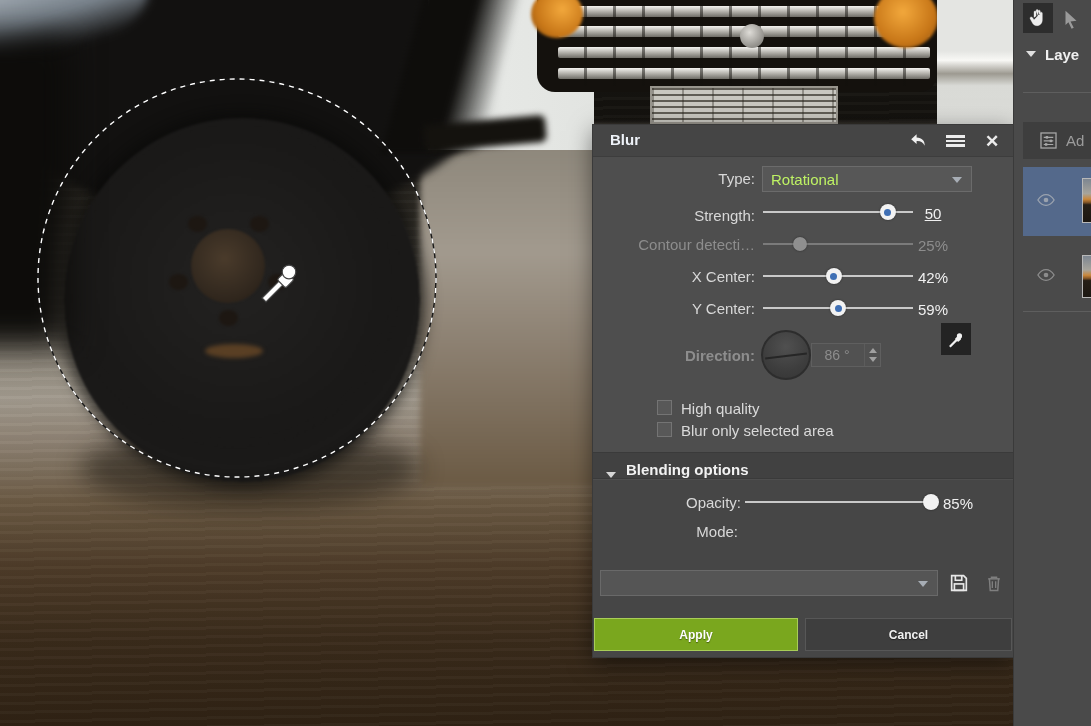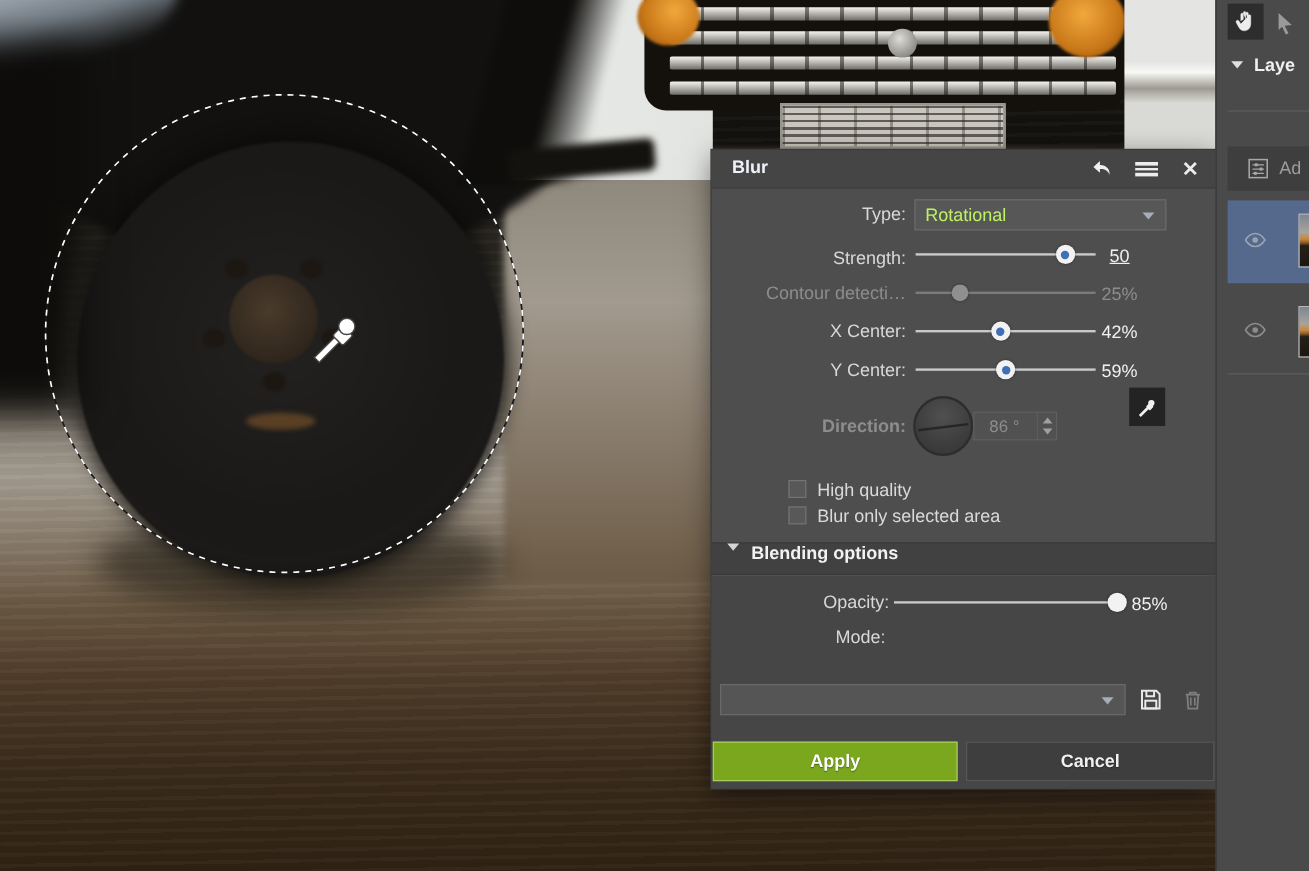--- a/index.html
+++ b/index.html
@@ -110,33 +110,33 @@
   .spin-up { top:4px; border-bottom:5px solid #a0a0a0; }
   .spin-down { bottom:4px; border-top:5px solid #a0a0a0; }
   .picker-btn { position:absolute; left:348px; top:198px; width:30px; height:32px; background:#232323;
     display:flex; align-items:center; justify-content:center; cursor:pointer; }
 
   .checkrow { position:absolute; left:64px; height:16px; display:flex; align-items:flex-start; gap:9px; }
   .checkbox { width:15px; height:15px; background:#585858; border:1px solid #747474; }
   .checklabel { color:#dadada; white-space:nowrap; }
 
   .blend-bar { position:absolute; left:0; top:327px; width:420px; height:27px; background:#414141;
-    border-top:1px solid #3a3a3a; border-bottom:1px solid #3a3a3a; display:flex; align-items:flex-start; cursor:pointer; }
+    border-top:1px solid #3a3a3a; border-bottom:1px solid #3a3a3a; display:flex; align-items:flex-end; cursor:pointer; }
   .blend-tri { width:0; height:0; margin-left:13px;
     border-left:5.5px solid transparent; border-right:5.5px solid transparent; border-top:6px solid #d6d6d6; }
   .blend-title { margin-left:10px; font-weight:bold; color:#f2f2f2; }
   .lower { position:absolute; left:0; top:355px; width:420px; height:177px; background:#464646; }
 
   .preset-combo { position:absolute; left:7px; top:445px; width:338px; height:26px; background:#555555;
     border:1px solid #696969; cursor:pointer; }
   .icon-btn { position:absolute; top:444px; width:26px; height:28px; display:flex; align-items:center;
     justify-content:center; cursor:pointer; }
 
   .btn { position:absolute; top:493px; height:33px; display:flex; align-items:center; justify-content:center;
-    font-weight:bold; font-size:15px; cursor:pointer; }
+    font-weight:bold; font-size:12px; cursor:pointer; }
   .btn-apply { left:1px; width:204px; background:#7aa71e; border:1px solid #a8cd58; color:#ffffff;
     text-shadow:0 1px 1px #46610c; }
   .btn-cancel { left:212px; width:207px; background:#3e3e3e; border:1px solid #575757; color:#f0f0f0;
     text-shadow:0 1px 1px #222; }
 
   
   #sidebar { position:absolute; left:1013px; top:0; width:78px; height:726px; background:#4a4a4a;
     border-left:1px solid #3a3a3a; overflow:hidden; }
   .tool-hand { position:absolute; left:9px; top:3px; width:30px; height:30px; background:#2d2d2d;
     display:flex; align-items:center; justify-content:center; cursor:pointer; }

